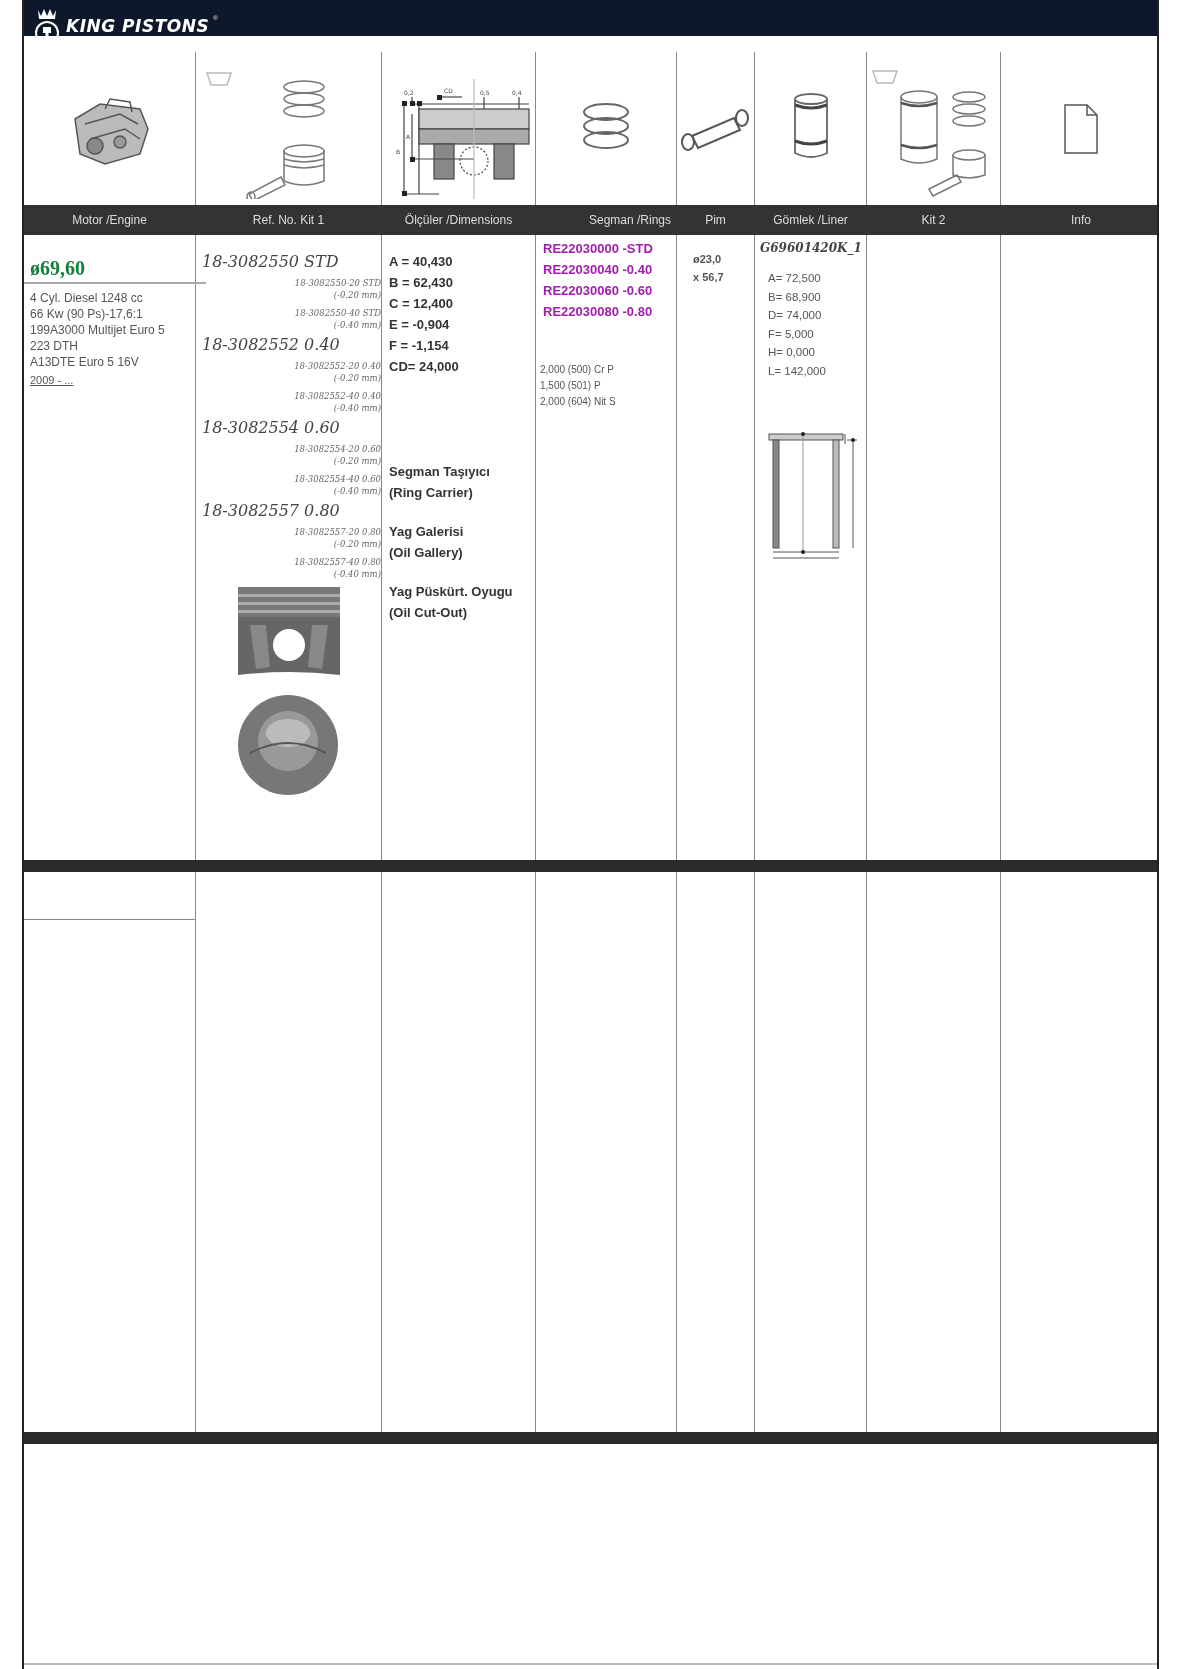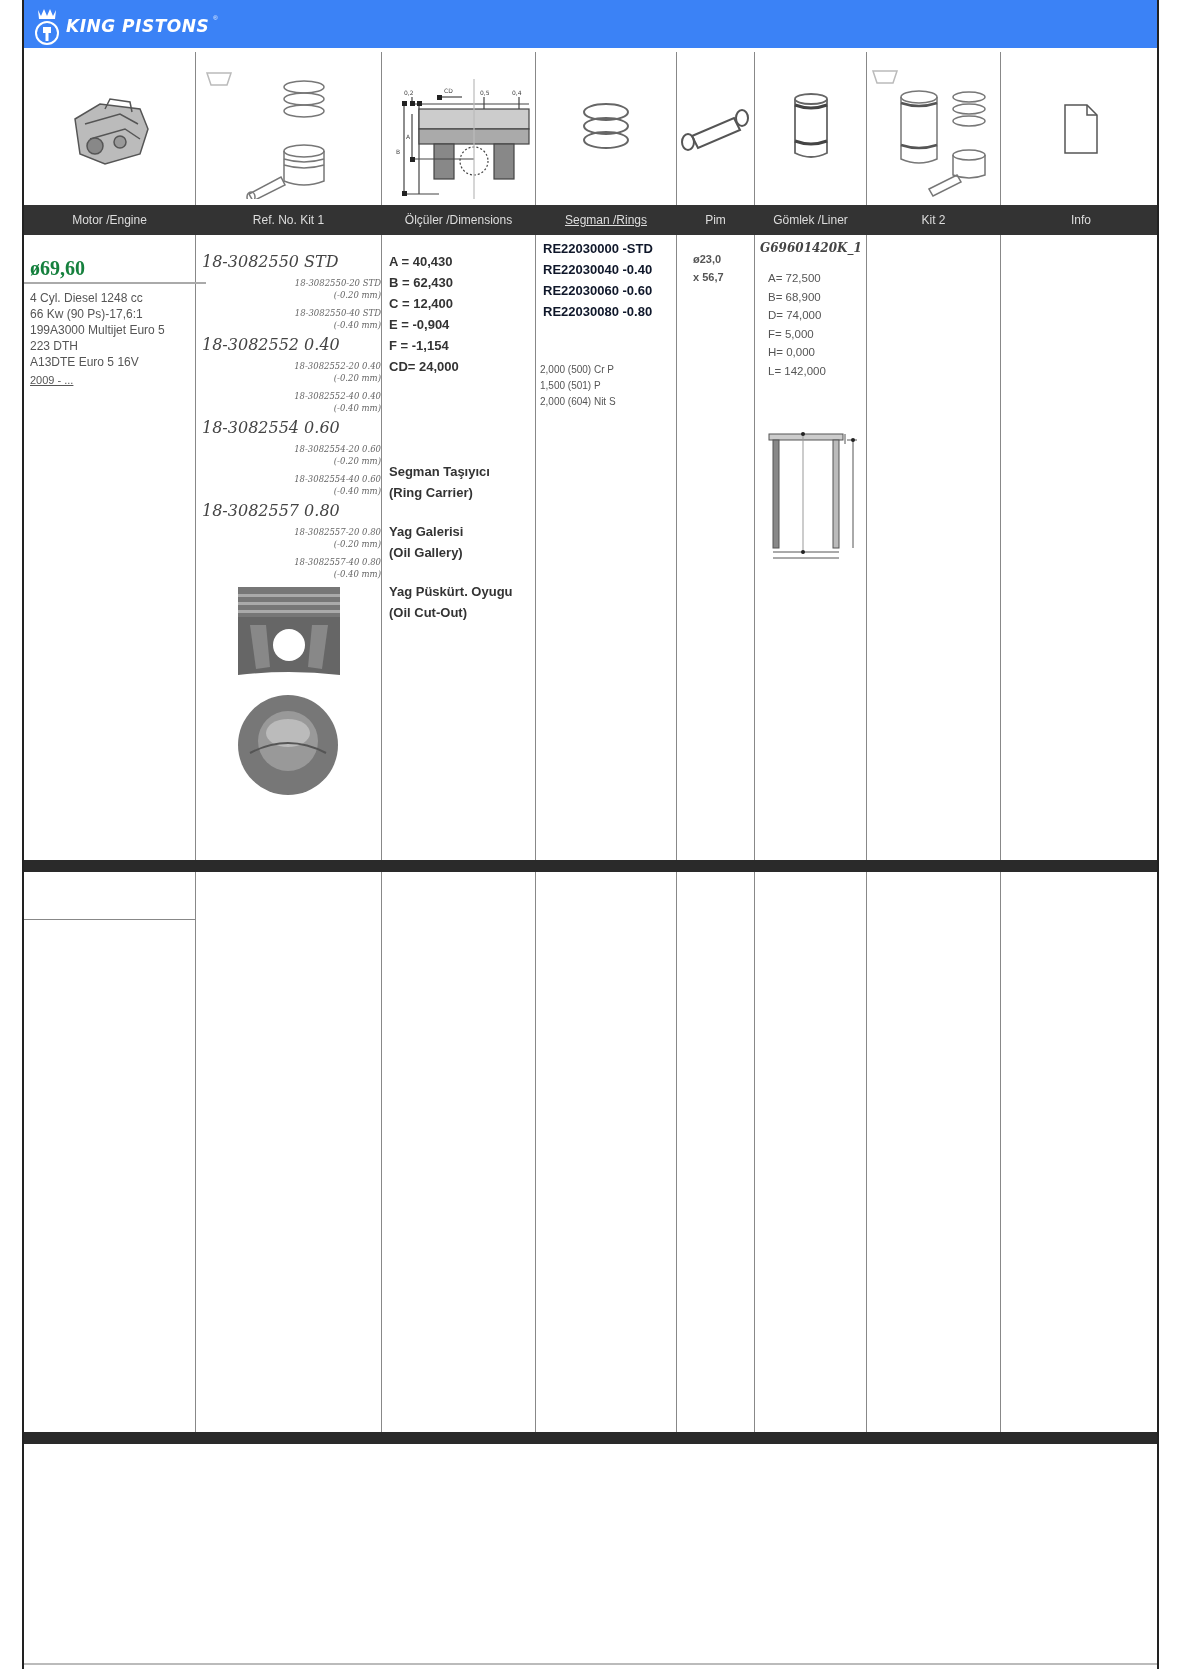--- a/index.html
+++ b/index.html
@@ -1,21 +1,21 @@
 <!DOCTYPE html>
 <html><head>
 <meta charset="utf-8">
 <style>
   * { box-sizing: border-box; margin: 0; padding: 0; }
   html, body { width: 1180px; height: 1669px; background: #fff; overflow: hidden; }
   body { font-family: "Liberation Sans", sans-serif; color: #333; position: relative; }
 
   .sheet { position: absolute; left: 22px; top: 0; width: 1137px; height: 1669px; border-left: 2px solid #222; border-right: 2px solid #222; }
 
-  .topbar { position: absolute; left: 0; top: 0; width: 100%; height: 48px; background: #3b82f6; }
+  .topbar { position: absolute; left: 0; top: 0; width: 100%; height: 36px; background: #0f172a; }
   .logo { position: absolute; left: 8px; top: 4px; height: 44px; display: flex; align-items: center; gap: 4px; }
   .logo-text { color: #fff; font-family: "DejaVu Sans", sans-serif; font-weight: bold; font-style: italic; font-size: 17px; letter-spacing: 0.5px; }
   .logo-tm { color: #fff; font-size: 6px; position: relative; top: -8px; }
 
   
   .vline { position: absolute; width: 1px; background: #888; }
 
   .icons-row { position: absolute; left: 0; top: 52px; width: 100%; height: 153px; }
   .icon-cell { position: absolute; top: 0; height: 153px; display: flex; align-items: center; justify-content: center; }
 
@@ -32,21 +32,21 @@
   .engine-desc { font-size: 12px; line-height: 16px; color: #555; padding: 6px 0 0 6px; white-space: pre-line; }
   .engine-year { font-size: 11px; color: #555; padding: 4px 0 0 6px; text-decoration: underline; }
   .engine-models { font-size: 9px; font-style: italic; color: #555; padding: 12px 0 0 6px; line-height: 10px; white-space: pre-line; }
 
   .kit-main { font-family: "DejaVu Serif", serif; font-style: italic; font-size: 16px; color: #444; padding-left: 6px; margin-top: 4px; }
   .kit-sub { font-family: "DejaVu Serif", serif; font-style: italic; font-size: 8.5px; color: #666; padding-left: 8px; line-height: 12px; margin-top: 6px; text-align: right; }
 
   .dim { font-size: 13px; color: #333; padding-left: 7px; line-height: 21px; font-weight: bold; }
   .feature { font-size: 13px; color: #333; padding-left: 7px; line-height: 21px; font-weight: bold; }
 
-  .ring { font-size: 13px; color: #0f172a; padding-left: 7px; line-height: 21px; font-weight: bold; }
+  .ring { font-size: 13px; color: #a21caf; padding-left: 7px; line-height: 21px; font-weight: bold; }
   .ring-spec { font-size: 10px; color: #555; padding-left: 4px; line-height: 16px; }
 
   .pin { font-size: 11px; color: #555; padding-left: 8px; line-height: 18px; }
 
   .liner-code { font-family: "DejaVu Serif", serif; font-style: italic; font-size: 12px; font-weight: bold; color: #444; padding-left: 5px; margin-top: 6px; white-space: nowrap; overflow: hidden; }
   .liner-dim { font-size: 11.5px; color: #555; padding-left: 13px; line-height: 18.5px; }
 </style>
 </head>
 <body>
 
@@ -188,21 +188,21 @@
         <path d="M4 4 L26 4 L36 14 L36 52 L4 52 Z" fill="#fff" stroke="#555" stroke-width="1.5"></path>
         <path d="M26 4 L26 14 L36 14" fill="none" stroke="#555" stroke-width="1.5"></path>
       </svg>
     </div>
   </div>
 
   <div class="header-row">
     <div class="hdr" style="left:0; width:171px;">Motor /Engine</div>
     <div class="hdr" style="left:172px; width:185px;">Ref. No. Kit 1</div>
     <div class="hdr" style="left:358px; width:153px;">Ölçüler /Dimensions</div>
-    <div class="hdr" style="left:512px; width:140px;text-decoration:underline;">Segman /Rings</div>
+    <div class="hdr" style="left:536px; width:140px;">Segman /Rings</div>
     <div class="hdr" style="left:653px; width:77px;">Pim</div>
     <div class="hdr" style="left:731px; width:111px;">Gömlek /Liner</div>
     <div class="hdr" style="left:843px; width:133px;">Kit 2</div>
     <div class="hdr" style="left:977px; width:160px;">Info</div>
   </div>
 
   <div class="body-row">
 
     <div class="cell" style="left:0; width:171px;">
       <div class="bore">ø69,60</div>

